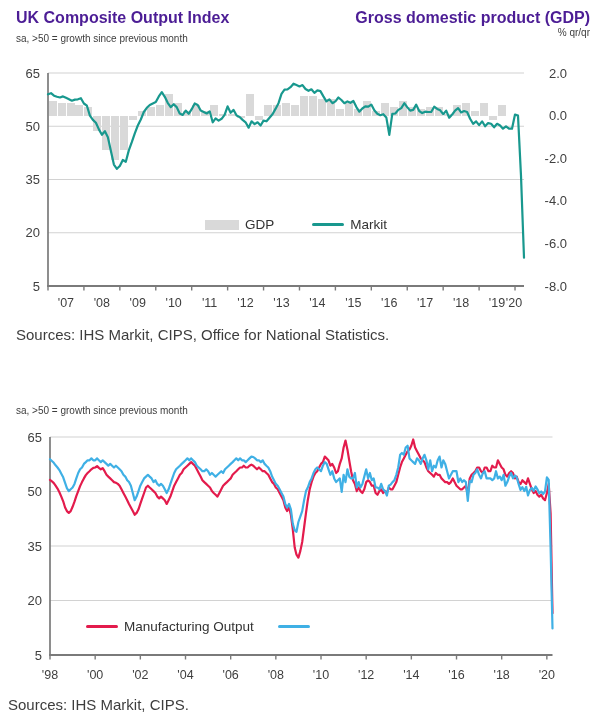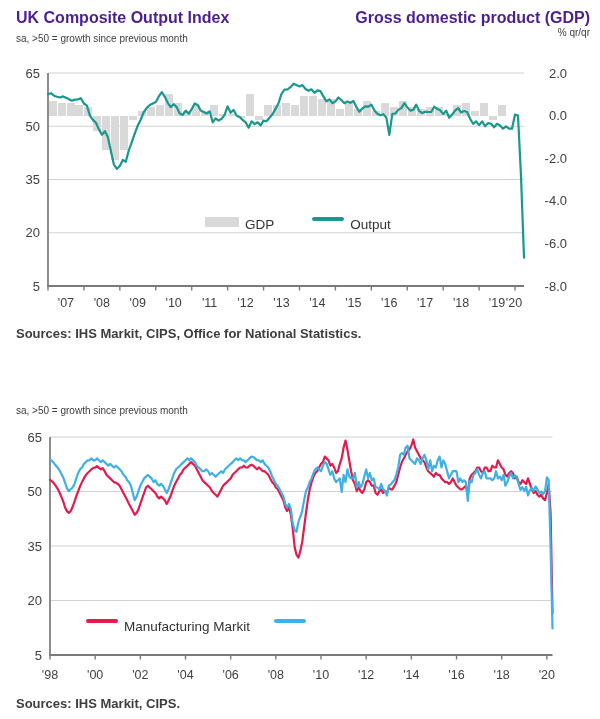--- a/index.html
+++ b/index.html
@@ -1,23 +1,23 @@
 <!DOCTYPE html>
 <html><head>
 <meta charset="utf-8">
 <style>
   html,body{margin:0;padding:0;background:#fff;}
   .page{position:relative;width:600px;height:719px;background:#ffffff;
         font-family:"Liberation Sans",sans-serif;overflow:hidden;}
   .chart-svg{position:absolute;left:0;top:0;width:600px;height:719px;}
   .title{position:absolute;font-size:16px;font-weight:700;color:#4c1d95;white-space:nowrap;}
   .sub{position:absolute;font-size:10px;font-weight:400;color:#3d3d3d;white-space:nowrap;}
-  .src{position:absolute;font-size:13px;font-weight:700;color:#3d3d3d;white-space:nowrap;}
+  .src{position:absolute;font-size:15px;font-weight:400;color:#3d3d3d;white-space:nowrap;}
   .right{text-align:right;}
-  .legend{position:absolute;display:flex;align-items:flex-start;font-size:13.5px;color:#333333;white-space:nowrap;}
+  .legend{position:absolute;display:flex;align-items:center;font-size:13.5px;color:#333333;white-space:nowrap;}
   .legend .sw{display:inline-block;flex:none;}
   .legend .lab{margin-left:6px;}
   .gap1{width:38px;flex:none;}
   .gap2{width:24px;flex:none;}
   svg text{font-family:"Liberation Sans",sans-serif;fill:#3f3f3f;}
 </style>
 </head>
 <body>
 
 <div class="page">
@@ -163,25 +163,25 @@
 
   <div class="title" style="left:16px;top:9px">UK Composite Output Index</div>
   <div class="title right" style="right:10px;top:9px">Gross domestic product (GDP)</div>
   <div class="sub" style="left:16px;top:33px">sa, &gt;50 = growth since previous month</div>
   <div class="sub right" style="right:10px;top:27px">% qr/qr</div>
   <div class="legend" id="legend1" style="left:205px;top:217px">
       <span class="sw" style="background: rgb(217, 217, 217); width: 34px; height: 10px;"></span>
       <span class="lab">GDP</span>
       <span class="gap1"></span>
       <span class="sw" style="background: rgb(24, 152, 142); width: 32px; height: 3.5px; border-radius: 2px;"></span>
-      <span class="lab">Output</span>
+      <span class="lab">Markit</span>
     </div>
   <div class="src" style="left:16px;top:326px">Sources: IHS Markit, CIPS, Office for National Statistics.</div>
 
   <div class="sub" style="left:16px;top:405px">sa, &gt;50 = growth since previous month</div>
   <div class="legend" id="legend2" style="left:86px;top:619px">
       <span class="sw" style="background: rgb(227, 27, 76); width: 32px; height: 3.5px; border-radius: 2px;"></span>
-      <span class="lab">Manufacturing Markit</span>
+      <span class="lab">Manufacturing Output</span>
       <span class="gap2"></span>
       <span class="sw" style="background: rgb(63, 176, 229); width: 32px; height: 3.5px; border-radius: 2px;"></span>
     </div>
-  <div class="src" style="left:16px;top:696px">Sources: IHS Markit, CIPS.</div>
+  <div class="src" style="left:8px;top:696px">Sources: IHS Markit, CIPS.</div>
 </div>
 
 </body></html>

